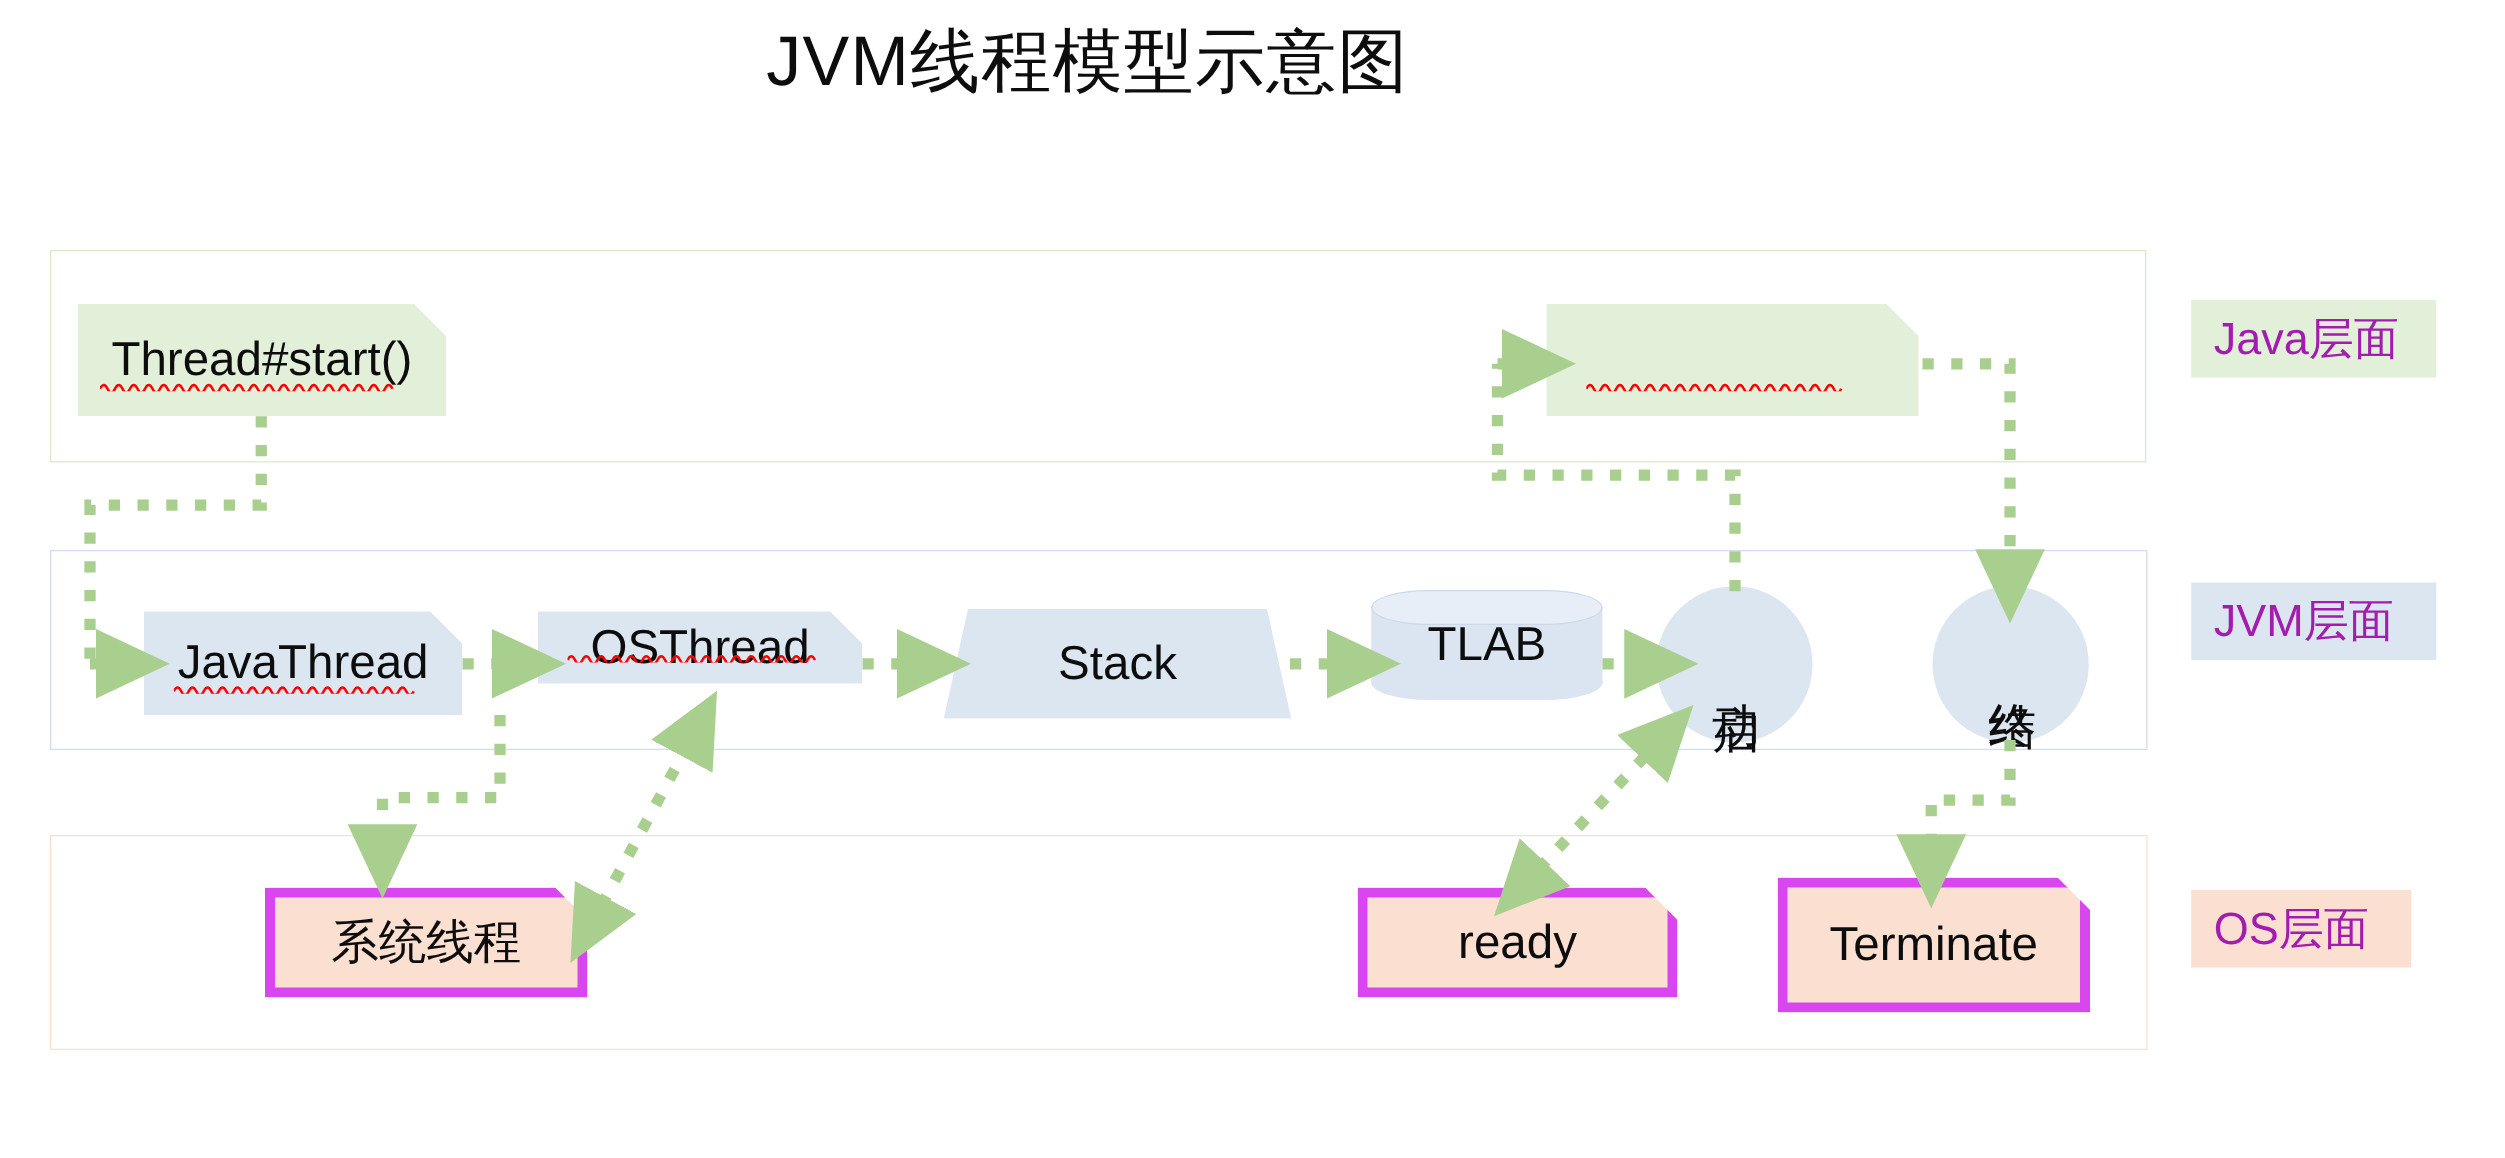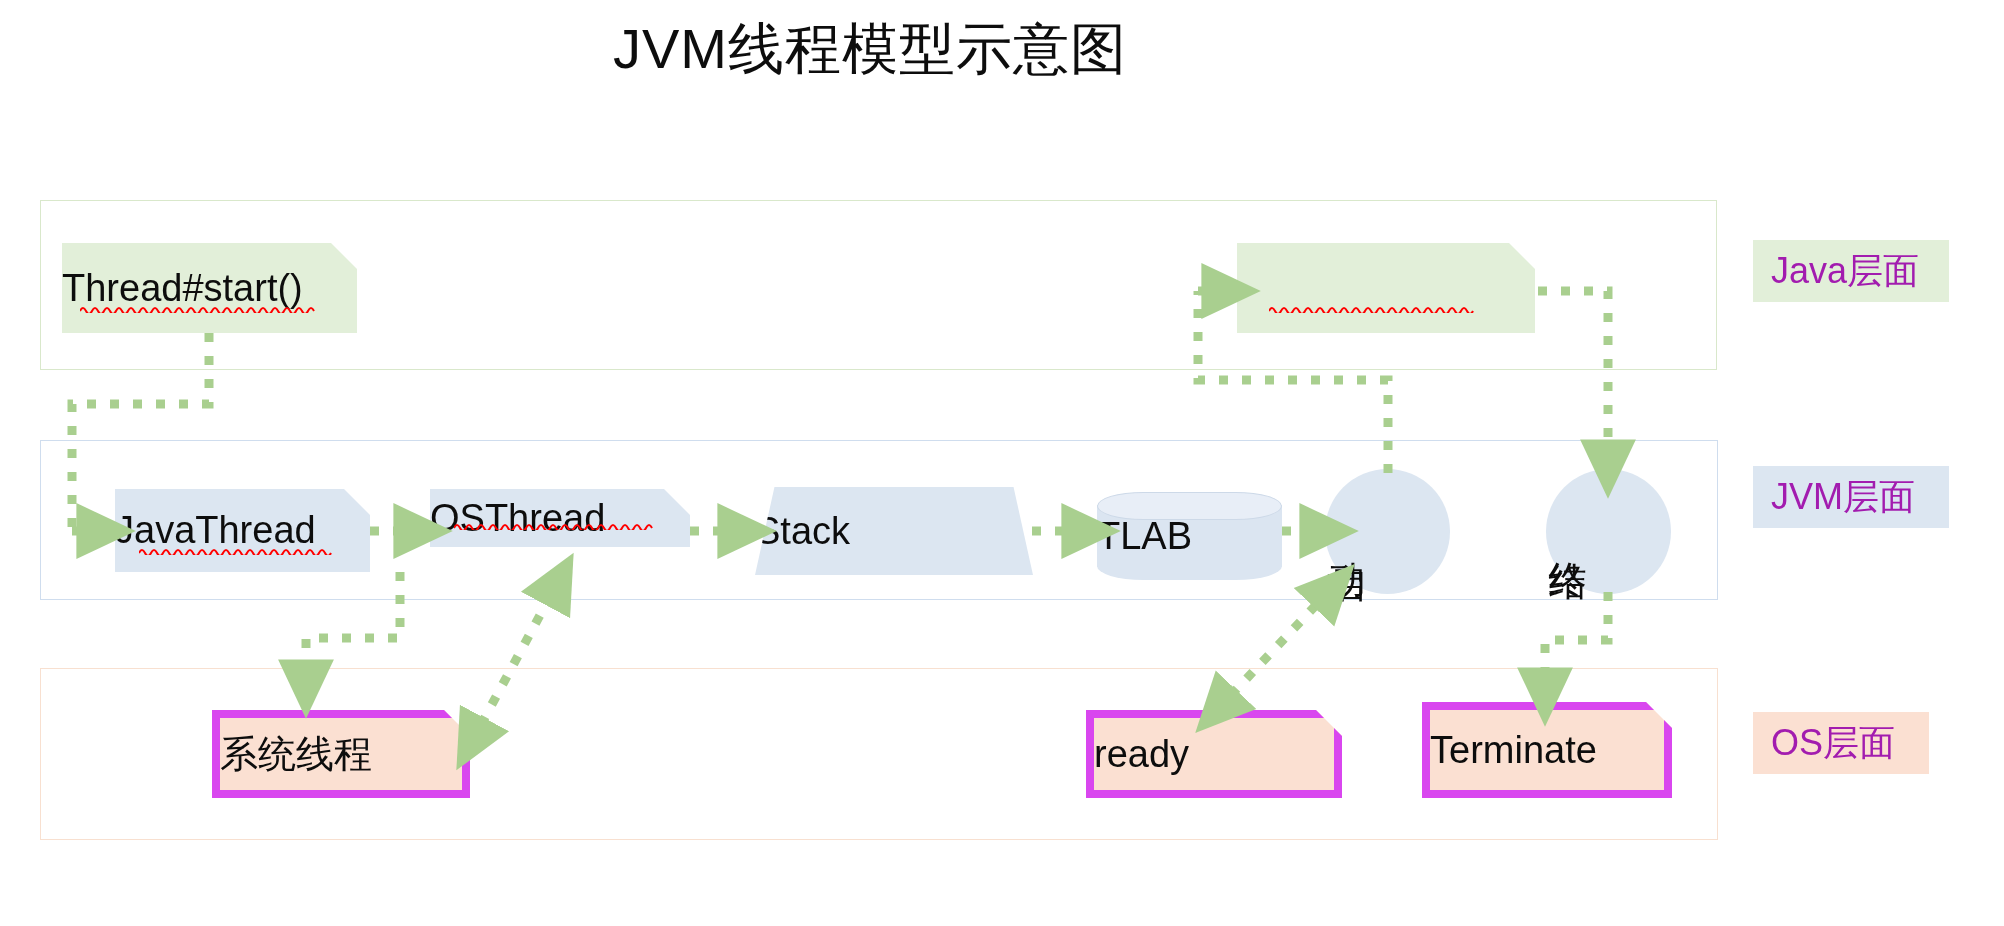--- a/index.html
+++ b/index.html
@@ -31,21 +31,21 @@
     padding-left:18px;
     font-size:36px;color:#a21caf;white-space:nowrap;
   }
   .legend-java{left:1753px;top:240px;width:196px;height:62px;background:#e2efd9;}
   .legend-jvm {left:1753px;top:466px;width:196px;height:62px;background:#dce6f1;}
   .legend-os  {left:1753px;top:712px;width:176px;height:62px;background:#fbe0d2;}
 
   
   .node{
     position:absolute;box-sizing:border-box;
-    display:flex;align-items:center;
+    display:flex;align-items:center;justify-content:center;
     font-size:38px;color:#0d0d0d;white-space:nowrap;
     text-align:center;
   }
   .node .lbl{position:relative;z-index:2;line-height:1.12;}
 
   
   .note-green{
     background:#e2efd9;
     clip-path:polygon(0 0, calc(100% - 26px) 0, 100% 26px, 100% 100%, 0 100%);
   }
@@ -182,21 +182,21 @@
     <span class="lbl">OSThread</span>
     <svg class="squiggle" style="left:24px;bottom:17px;width:210px;height:9px;" viewBox="0 0 210 9" preserveAspectRatio="none">
       <path d="M0,7 Q3,1 6,7 T12,7 T18,7 T24,7 T30,7 T36,7 T42,7 T48,7 T54,7 T60,7 T66,7 T72,7 T78,7 T84,7 T90,7 T96,7 T102,7 T108,7 T114,7 T120,7 T126,7 T132,7 T138,7 T144,7 T150,7 T156,7 T162,7 T168,7 T174,7 T180,7 T186,7 T192,7 T198,7" stroke="#ff0000" stroke-width="2" fill="none"></path>
     </svg>
   </div>
 
   <div class="node trapezoid" style="left:755px;top:487px;width:278px;height:88px;">
     <span class="lbl">Stack</span>
   </div>
 
-  <div class="node cylinder" style="left:1097px;top:492px;width:185px;height:88px;">
+  <div class="node cylinder" style="left:1097px;top:472px;width:185px;height:88px;">
     <div class="cyl-bottom"></div>
     <div class="cyl-body"></div>
     <div class="cyl-top"></div>
     <span class="lbl">TLAB</span>
   </div>
 
   <div class="node circle" style="left:1325px;top:469px;width:125px;height:125px;">
     <span class="lbl" style="writing-mode:vertical-rl;text-orientation:upright;">启动</span>
   </div>
 
@@ -205,17 +205,17 @@
   </div>
 
   <div class="node note-peach" style="left:212px;top:710px;width:258px;height:88px;">
     <span class="lbl">系统线程</span>
   </div>
 
   <div class="node note-peach" style="left:1086px;top:710px;width:256px;height:88px;">
     <span class="lbl">ready</span>
   </div>
 
-  <div class="node note-peach" style="left:1422px;top:702px;width:250px;height:96px;">
+  <div class="node note-peach" style="left:1422px;top:702px;width:250px;height:108px;">
     <span class="lbl">Terminate</span>
   </div>
 
 </div>
 
 </body></html>

